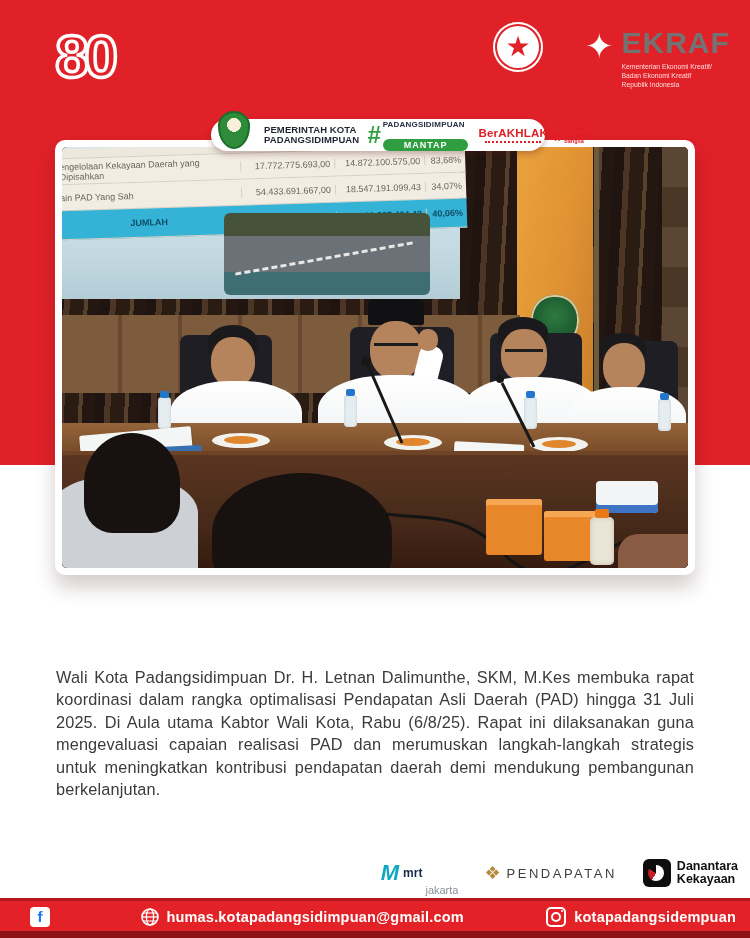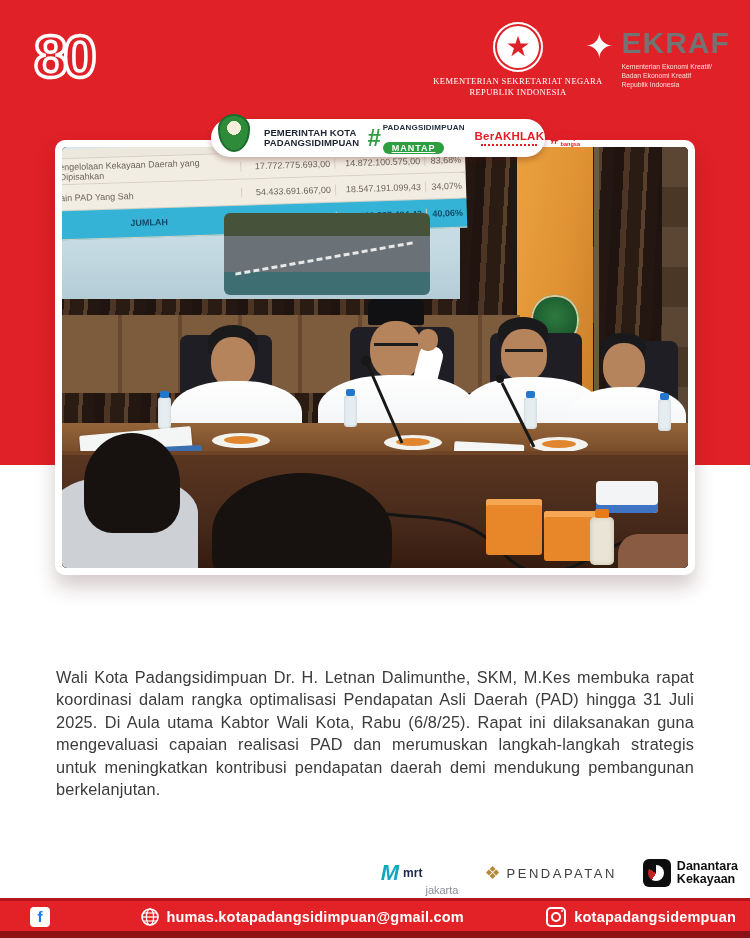--- a/index.html
+++ b/index.html
@@ -6,21 +6,21 @@
   .poster{
     position:relative;width:750px;height:938px;overflow:hidden;
     background:#ffffff;font-family:"Liberation Sans",sans-serif;
   }
   
   .red-top{position:absolute;left:0;top:0;width:750px;height:465px;background:#E02128;}
 
   
   .logo80{position:absolute;left:34px;top:18px;width:80px;height:78px;
     font-size:60px;font-weight:900;color:rgba(224,33,40,0);
-    -webkit-text-stroke:3.5px #ffffff;letter-spacing:-4px;line-height:78px;text-align:left;}
+    -webkit-text-stroke:3.5px #ffffff;letter-spacing:-4px;line-height:78px;text-align:right;}
   .tagline{position:absolute;left:118px;top:32px;color:#fff;font-weight:800;
     font-size:15.5px;line-height:18px;letter-spacing:.2px;}
   .seal{position:absolute;left:493px;top:22px;width:50px;height:50px;border-radius:50%;
     background:#ffffff;display:flex;align-items:center;justify-content:center;
     box-shadow:inset 0 0 0 2px #fff, inset 0 0 0 4px #E02128;}
   .seal-star{color:#E02128;font-size:28px;line-height:1;}
   .ministry{position:absolute;left:408px;top:76px;width:220px;text-align:center;color:#fff;
     font-family:"Liberation Serif",serif;font-size:8.5px;line-height:11px;letter-spacing:.4px;}
   .ekraf{position:absolute;left:585px;top:26px;display:flex;align-items:flex-start;}
   .ekraf-mark{color:#fff;font-size:34px;line-height:40px;margin-right:8px;}
@@ -94,33 +94,33 @@
   .box-orange{position:absolute;background:#e8862a;border-radius:3px;box-shadow:inset 0 6px 0 #f5a753;}
   .tissue{position:absolute;background:#f2f4f6;border-radius:4px;box-shadow:inset 0 -8px 0 #3f74c4;}
   .bottle-big{position:absolute;width:24px;height:48px;border-radius:5px;background:#e9e4d6;box-shadow:inset 0 0 5px #c9bfa8;}
   .bottle-big::before{content:"";position:absolute;left:5px;top:-8px;width:14px;height:9px;background:#e87a1a;border-radius:2px;}
   
   .fg-head{position:absolute;background:#17120f;border-radius:50% 50% 30% 30%;}
   .fg-shoulder{position:absolute;background:#cdd1d6;border-radius:40% 40% 0 0;}
   .fg-blur-right{position:absolute;right:0;bottom:0;width:70px;height:34px;background:#8a5b43;border-radius:20px 0 0 0;}
 
   
-  .badge{position:absolute;left:211px;top:119px;width:334px;height:38px;background:#ffffff;
+  .badge{position:absolute;left:211px;top:119px;width:334px;height:32px;background:#ffffff;
     border-radius:19px;box-shadow:0 3px 6px rgba(90,20,20,.3);display:flex;align-items:center;z-index:5;}
   .crest{margin-left:7px;margin-top:-10px;width:32px;height:38px;flex:0 0 32px;
     background:radial-gradient(circle at 50% 35%,#f5efdc 0 26%,#2e8b3a 27%);
     border:2px solid #1c6c2c;border-radius:50% 50% 50% 50% / 38% 38% 60% 60%;box-sizing:border-box;}
   .badge-div{width:1px;height:26px;background:#c9c9c9;margin:0 7px;}
   .badge-org{font-size:9.5px;font-weight:800;color:#1d2430;line-height:10.5px;letter-spacing:.1px;}
   .badge-hash-group{display:flex;align-items:center;margin-left:8px;}
   .big-hash{color:#2F9E41;font-size:24px;font-weight:900;font-style:italic;line-height:24px;}
   .hash-col{margin-left:2px;display:flex;flex-direction:column;align-items:flex-start;}
   .hash-name{font-size:8px;font-weight:800;color:#253041;letter-spacing:.2px;}
   .mantap{margin-top:10px;background:#2F9E41;color:#fff;font-size:9px;font-weight:800;
-    letter-spacing:1px;padding:1px 9px;border-radius:8px;text-decoration:underline;}
+    letter-spacing:1px;padding:1px 21px;border-radius:8px;}
   .berakhlak-group{margin-left:10px;display:flex;flex-direction:column;align-items:center;}
   .berakhlak{color:#E21D25;font-size:11.5px;font-weight:900;letter-spacing:.2px;}
   .berakhlak-bar{width:56px;border-top:2px dotted #E21D25;margin-top:2px;}
   .bangga-group{display:flex;align-items:center;margin-left:6px;}
   .bangga-hash{color:#E21D25;font-size:15px;font-weight:900;font-style:italic;}
   .bangga-lines{margin-left:2px;color:#E21D25;font-size:5.6px;font-weight:800;line-height:6.4px;}
 
   
   .title{position:absolute;left:0;top:588px;width:750px;text-align:center;color:#CE333B;
     font-weight:800;font-size:22px;line-height:31px;letter-spacing:-.2px;}
@@ -155,24 +155,20 @@
 </style>
 </head>
 <body>
 
 <div class="poster">
   <div class="red-top"></div>
 
   <div class="logo80">80</div>
   <div class="seal">
     <span class="seal-star">★</span>
-  </div>
-  <div class="ministry">
-    <div>KEMENTERIAN SEKRETARIAT NEGARA</div>
-    <div>REPUBLIK INDONESIA</div>
   </div>
   <div class="ekraf">
     <span class="ekraf-mark">✦</span>
     <div>
       <div class="ekraf-name">EKRAF</div>
       <div class="ekraf-sub">
         <div>Kementerian Ekonomi Kreatif/</div>
         <div>Badan Ekonomi Kreatif</div>
         <div>Republik Indonesia</div>
       </div>

